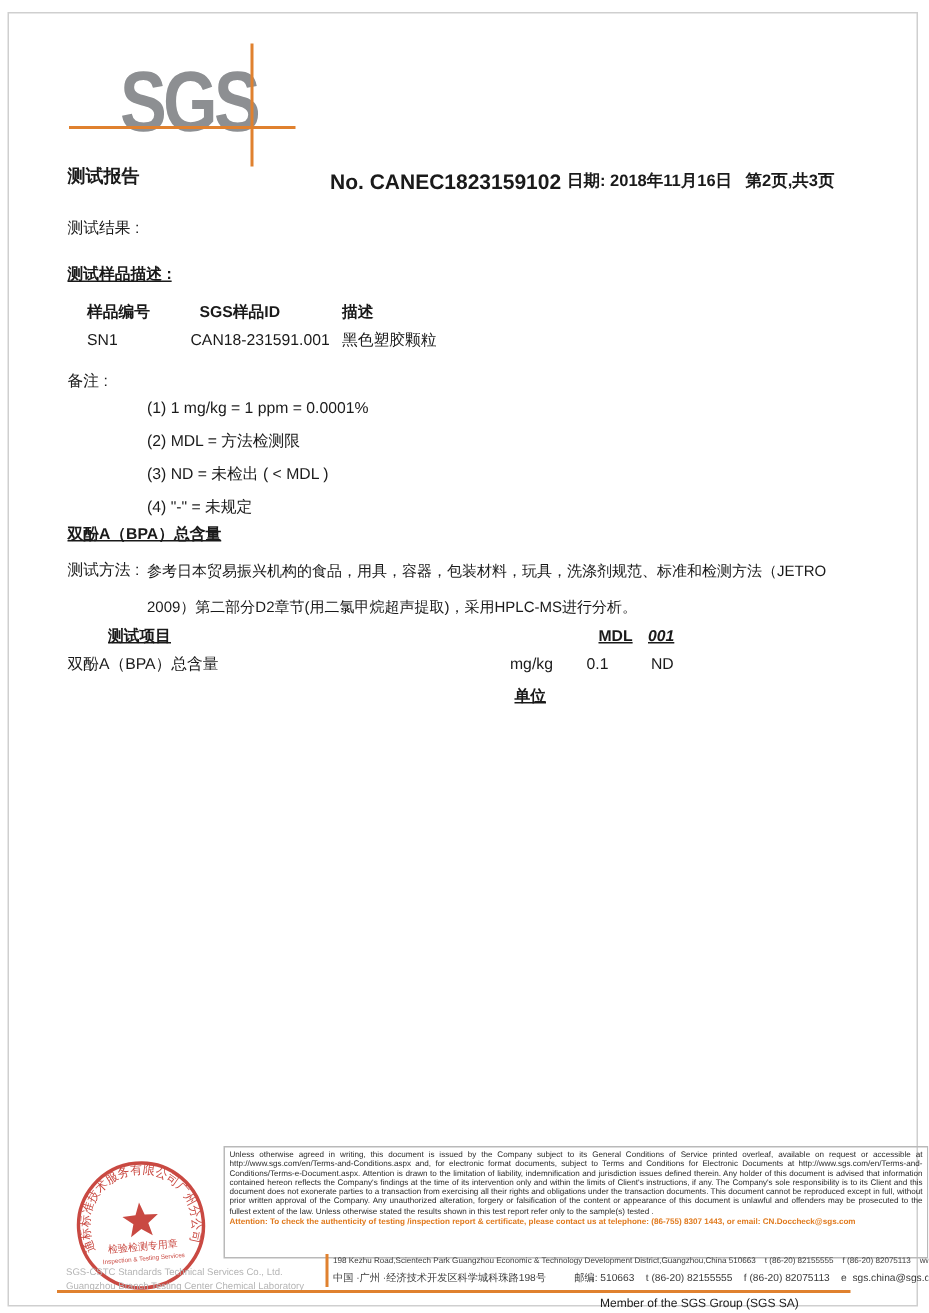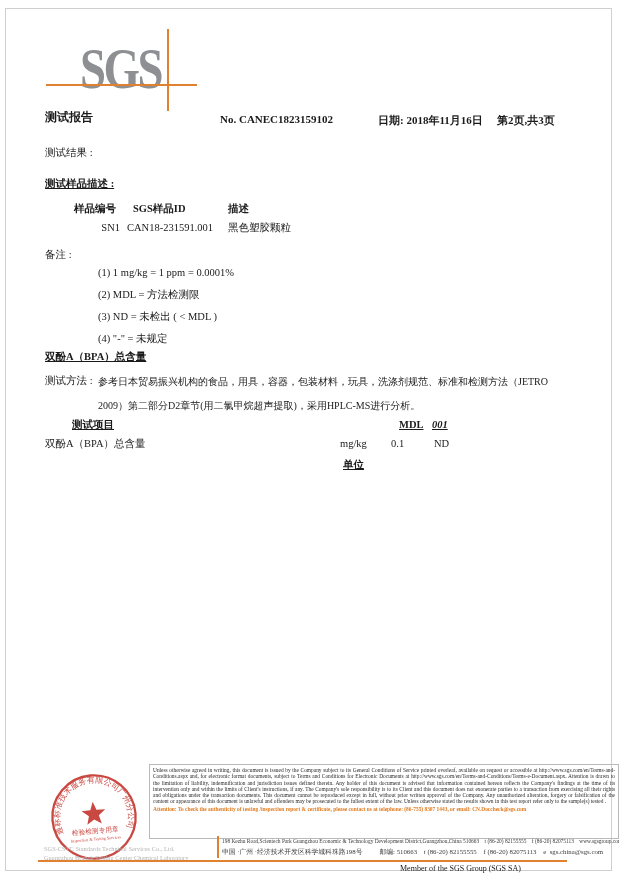--- a/index.html
+++ b/index.html
@@ -1,17 +1,17 @@
 <!DOCTYPE html>
 <html><head>
 <meta charset="utf-8">
 <style>
   html,body{margin:0;padding:0;background:#ffffff;}
   .page{position:relative;width:619px;height:875px;background:#fff;overflow:hidden;
-        font-family:Liberation Serif, serif;color:#1a1a1a;}
+        font-family:Liberation Sans, sans-serif;color:#1a1a1a;}
   .abs{position:absolute;}
   .b{font-weight:bold;}
   .u{text-decoration:underline;}
   .fs{font-size:10.5px;line-height:13px;}
   .frame{position:absolute;left:5px;top:8px;width:605px;height:861px;border:1px solid #cfcfcf;}
   .logo-text{font-size:57px;font-weight:700;color:#8d8f92;letter-spacing:-3px;
              transform:scaleX(0.82);transform-origin:left top;line-height:1;}
   .oline{background:#e0812f;}
   .small-gray{color:#b5b5b5;}
   .disc-box{border:1px solid #b9b9b9;overflow:hidden;}
@@ -27,33 +27,33 @@
 
   <div class="frame"></div>
 
   <div class="abs" style="left:80px;top:40px;">
     <div class="logo-text">SGS</div>
   </div>
   <div class="abs oline" style="left:46px;top:84px;width:151px;height:2px;"></div>
   <div class="abs oline" style="left:167px;top:29px;width:2px;height:82px;"></div>
 
   <div class="abs b" style="left:45px;top:109px;font-size:12px;">测试报告</div>
-  <div class="abs b" style="left:220px;top:113px;font-size:11px;">No. CANEC1823159102</div>
+  <div class="abs b" style="left:220px;top:113px;font-size:14px;">No. CANEC1823159102</div>
   <div class="abs b" style="left:378px;top:113px;font-size:11px;">日期: 2018年11月16日</div>
   <div class="abs b" style="left:497px;top:113px;font-size:11px;">第2页,共3页</div>
 
   <div class="abs fs" style="left:45px;top:146px;">测试结果 :</div>
 
   <div class="abs fs b u" style="left:45px;top:177px;">测试样品描述 :</div>
 
-  <div class="abs fs b" style="left:58px;top:202px;margin-left:16px;">样品编号</div>
+  <div class="abs fs b" style="left:58px;top:202px;">样品编号</div>
   <div class="abs fs b" style="left:133px;top:202px;">SGS样品ID</div>
   <div class="abs fs b" style="left:228px;top:202px;">描述</div>
 
-  <div class="abs fs" style="left:58px;top:221px;width:62px;text-align:right;">SN1</div>
+  <div class="abs fs" style="left:58px;top:221px;width:62px;text-align:left;">SN1</div>
   <div class="abs fs" style="left:127px;top:221px;">CAN18-231591.001</div>
   <div class="abs fs" style="left:228px;top:221px;">黑色塑胶颗粒</div>
 
   <div class="abs fs" style="left:45px;top:248px;">备注 :</div>
   <div class="abs fs" style="left:98px;top:266px;">(1) 1 mg/kg = 1 ppm = 0.0001%</div>
   <div class="abs fs" style="left:98px;top:288px;">(2) MDL = 方法检测限</div>
   <div class="abs fs" style="left:98px;top:310px;">(3) ND = 未检出 ( &lt; MDL )</div>
   <div class="abs fs" style="left:98px;top:332px;">(4) "-" = 未规定</div>
 
   <div class="abs fs b u" style="left:45px;top:350px;">双酚A（BPA）总含量</div>

